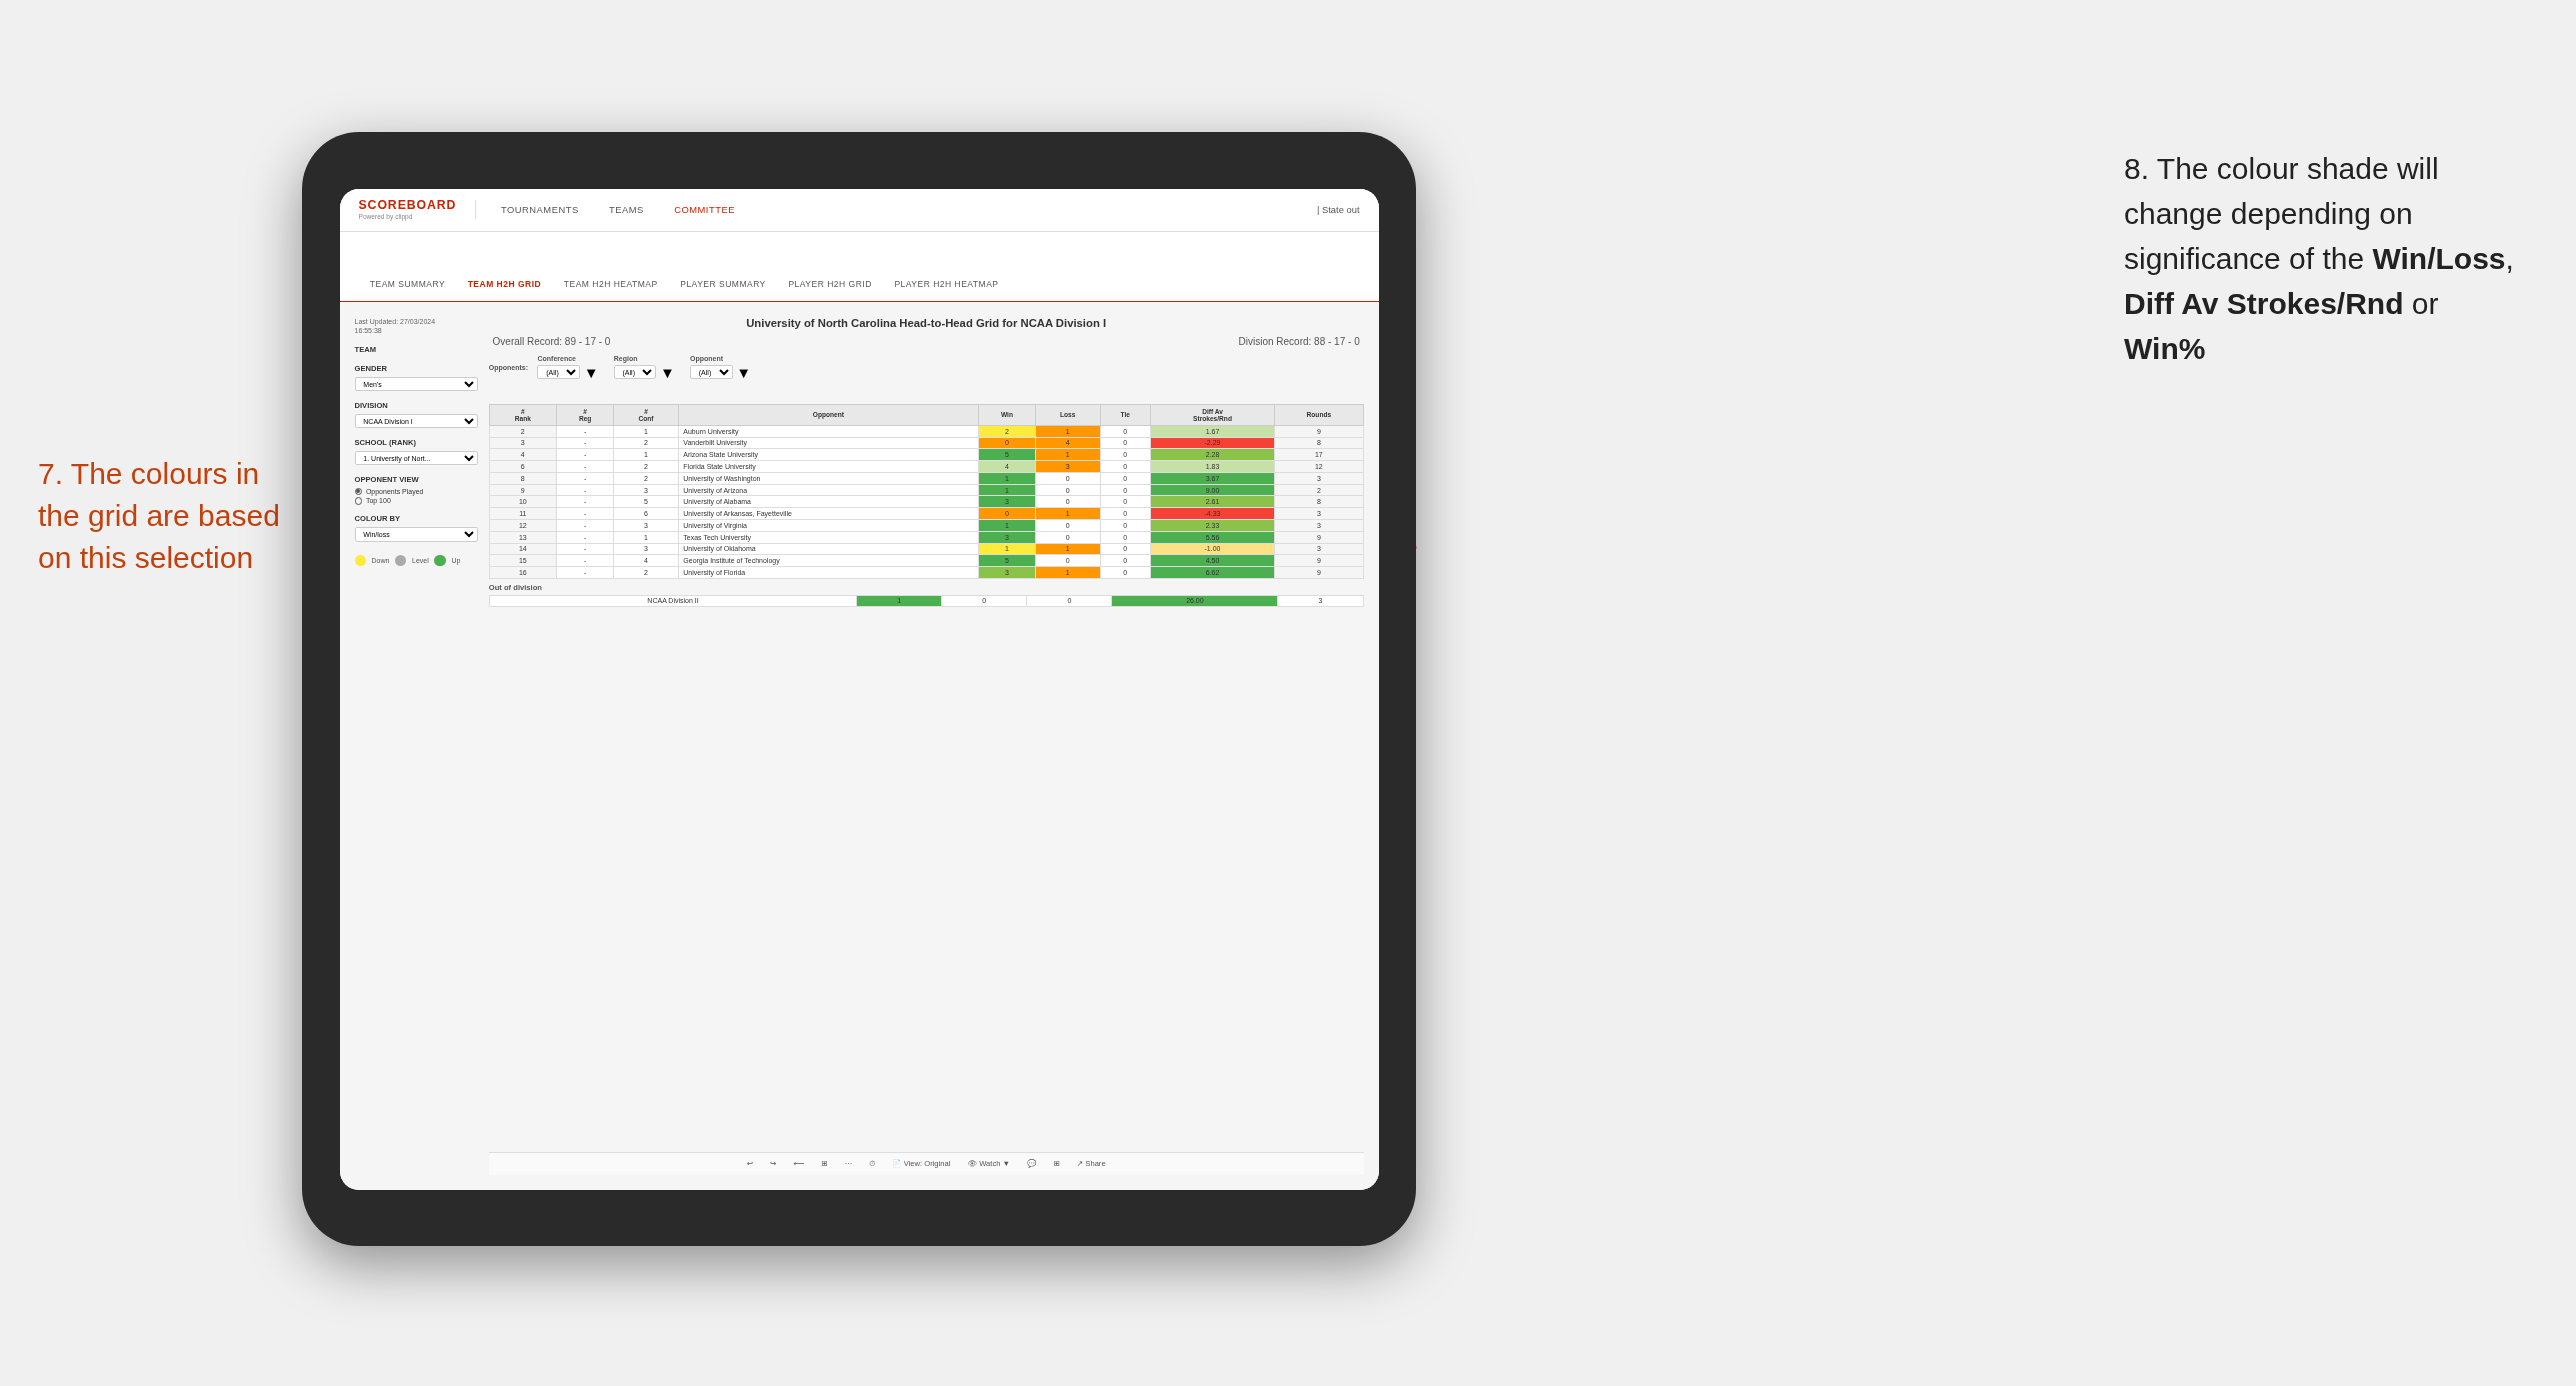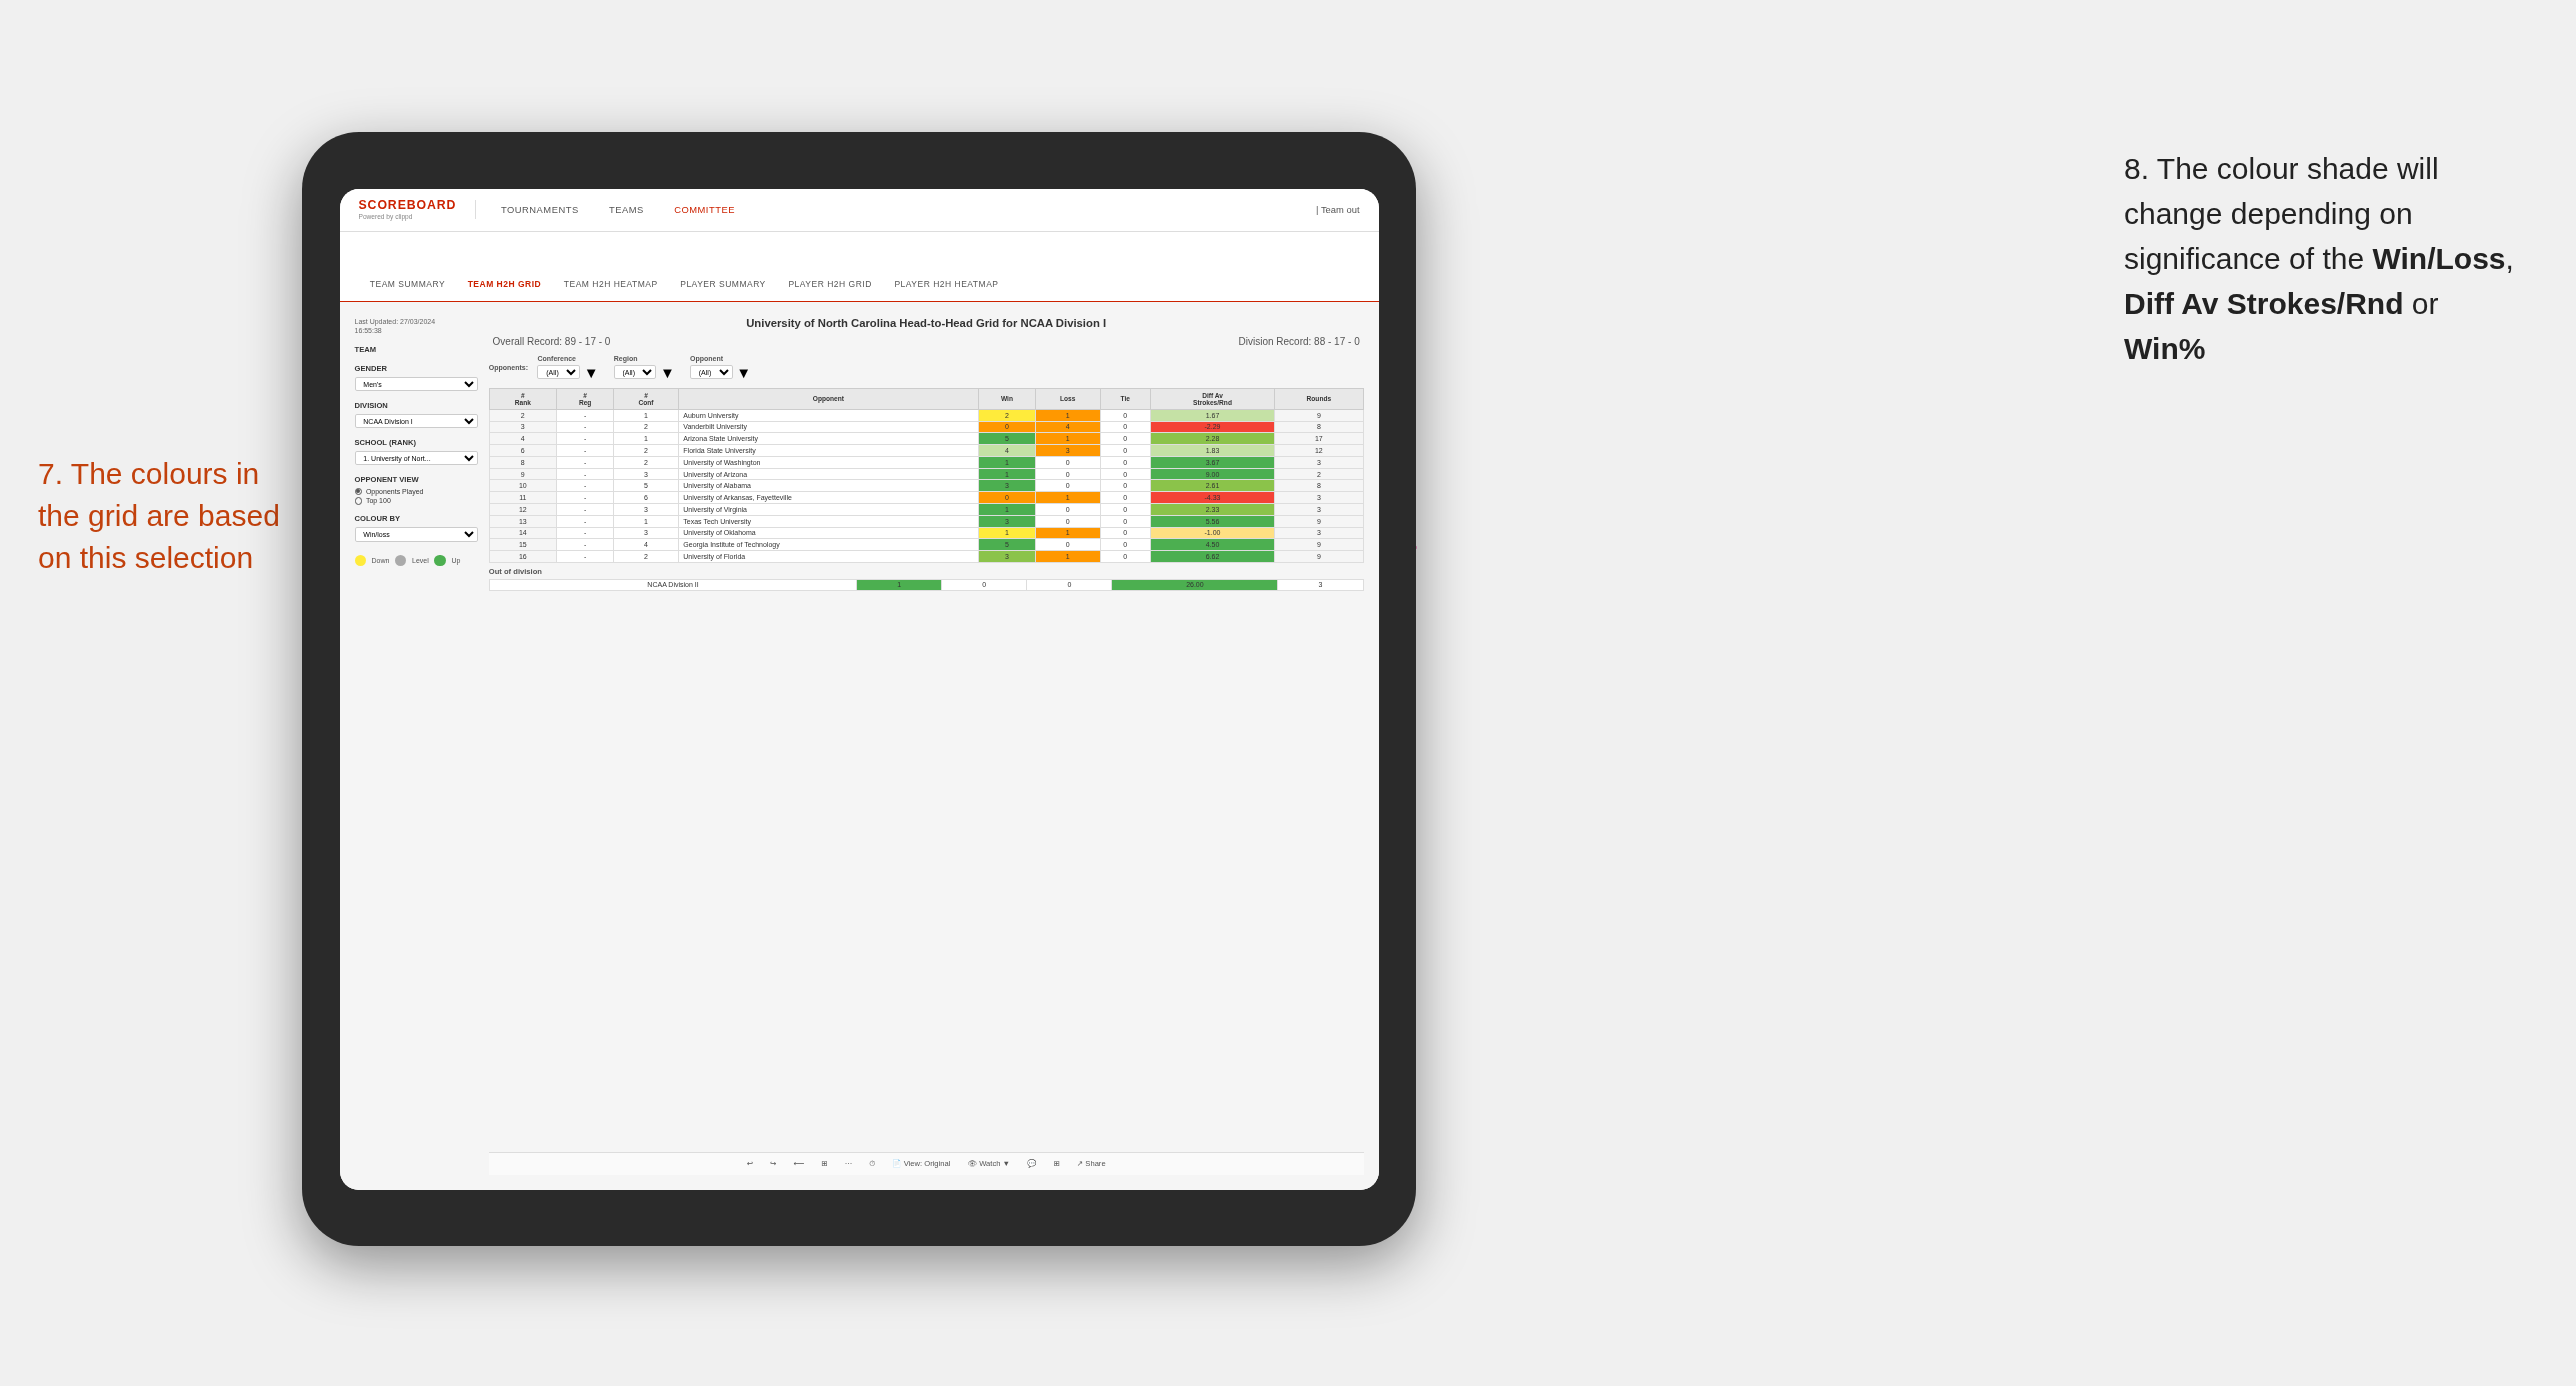--- a/index.html
+++ b/index.html
@@ -394,21 +394,21 @@
     <div class="navbar">
       <div>
         <div class="logo">SCOREBOARD</div>
         <span class="logo-sub">Powered by clippd</span>
       </div>
       <div class="nav-divider"></div>
       <div class="nav-link">TOURNAMENTS</div>
       <div class="nav-link">TEAMS</div>
       <div class="nav-link active">COMMITTEE</div>
       <div class="nav-spacer"></div>
-      <div class="sign-out">| <span>Team out</span></div>
+      <div class="sign-out">| <span>State out</span></div>
     </div>
 
     <div class="sub-navbar">
       <div class="sub-nav-link">TEAM SUMMARY</div>
       <div class="sub-nav-link active">TEAM H2H GRID</div>
       <div class="sub-nav-link">TEAM H2H HEATMAP</div>
       <div class="sub-nav-link">PLAYER SUMMARY</div>
       <div class="sub-nav-link">PLAYER H2H GRID</div>
       <div class="sub-nav-link">PLAYER H2H HEATMAP</div>
     </div>
@@ -510,21 +510,21 @@
               <div class="filter-container">
                 <select class="filter-select">
                   <option>(All)</option>
                 </select>
                 <span>▼</span>
               </div>
             </div>
           </div>
         </div>
 
-        <div style="overflow-y:auto; flex:1;">
+        <div style="overflow-y:auto; flex:1;margin-top:16px;">
           <table class="data-table">
             <thead>
               <tr>
                 <th>#<br>Rank</th>
                 <th>#<br>Reg</th>
                 <th>#<br>Conf</th>
                 <th>Opponent</th>
                 <th>Win</th>
                 <th>Loss</th>
                 <th>Tie</th>

